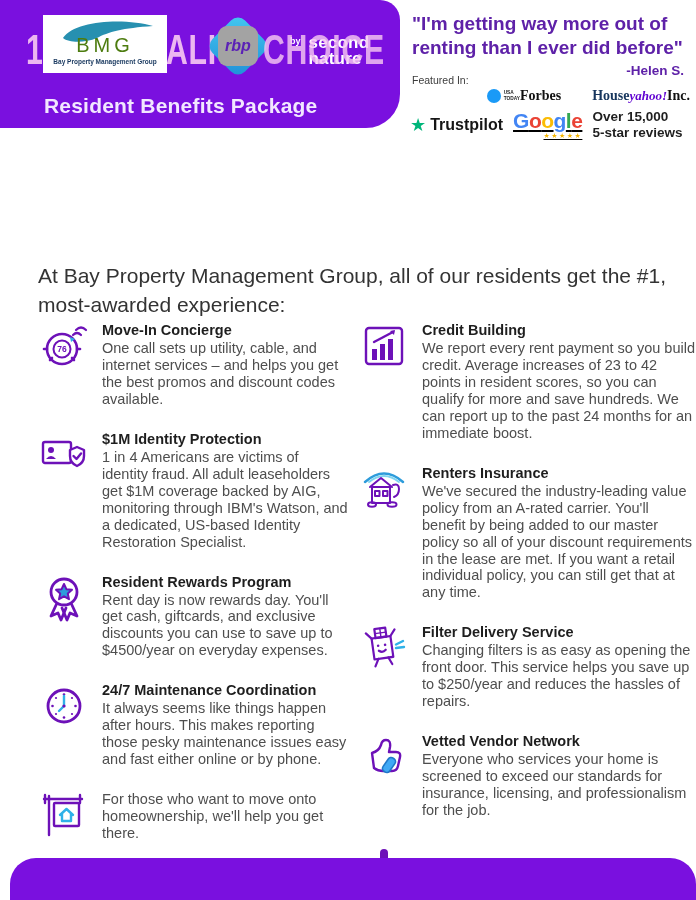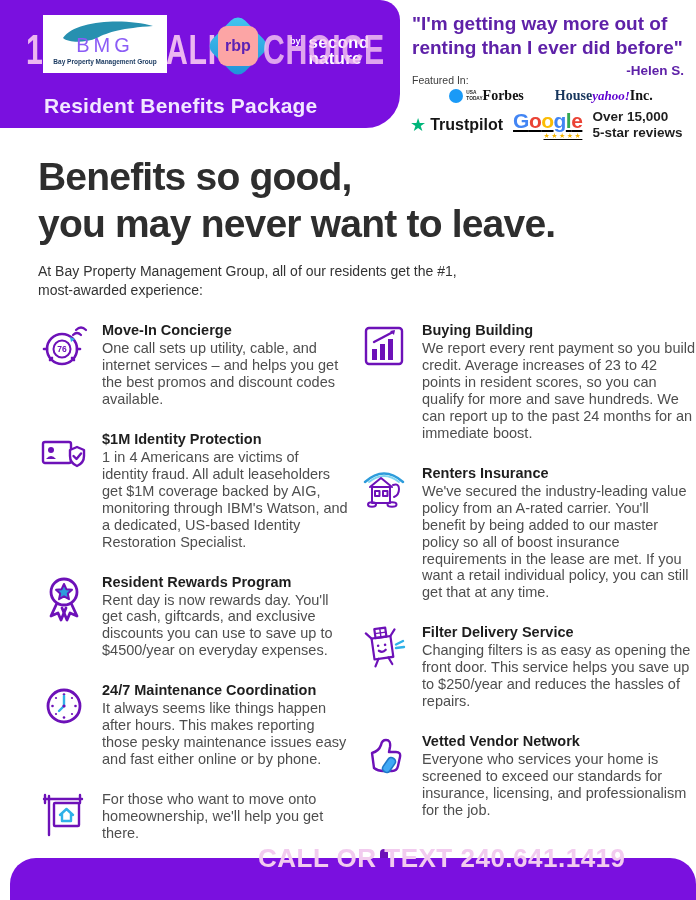--- a/index.html
+++ b/index.html
@@ -12,48 +12,48 @@
             background:#7a10df; border-radius:0 20px 34px 0; z-index:1; }
   .wm { position:absolute; font-weight:600; font-size:42px; color:#f6c6f2; opacity:.92;
         transform:scaleX(.72); transform-origin:left top; letter-spacing:1px; z-index:2; }
   .wm-1 { left:26px; top:26px; }
   .wm-2 { left:166px; top:26px; }
   .wm-3 { left:263px; top:26px; z-index:6; opacity:.82; }
 
   .bmg-box { position:absolute; left:43px; top:15px; width:124px; height:58px;
              background:#fff; z-index:3; display:flex; flex-direction:column;
              align-items:center; padding-top:3px; }
-  .bmg-abbr { font-size:20px; letter-spacing:4px; color:#8b5cf6; font-weight:400;
+  .bmg-abbr { font-size:20px; letter-spacing:4px; color:#4d7c0f; font-weight:400;
               margin-top:-14px; }
   .bmg-name { font-size:6.5px; font-weight:700; color:#17375e; margin-top:1px; white-space:nowrap; }
 
   .rbp-wrap { position:absolute; left:212px; top:20px; width:52px; height:52px; z-index:4; }
   .rbp-diamond { position:absolute; left:3px; top:3px; width:46px; height:46px;
                  border-radius:10px; transform:rotate(45deg);
                  background:linear-gradient(135deg,#45c9f0,#1f8fd8); }
   .rbp-inner { position:absolute; left:6px; top:6px; width:40px; height:40px;
-               background:#fca5a5; border-radius:9px; display:flex; align-items:center;
-               justify-content:center; font-weight:800; font-size:16px; color:#5b21b6; }
+               background:#a3a3a3; border-radius:9px; display:flex; align-items:center;
+               justify-content:center; font-weight:800; font-size:16px; color:#5b21b6;font-style:italic; }
 
   .sn-wrap { position:absolute; left:270px; top:35px; z-index:5; color:#fff; display:flex; gap:8px;margin-left:20px; }
   .sn-by { font-size:9px; font-weight:600; margin-top:1px; }
   .sn-lines { font-size:17px; font-weight:800; line-height:.92; letter-spacing:.2px; }
 
   .banner-title { position:absolute; left:44px; top:94px; z-index:5; font-size:21px;
                   font-weight:800; color:#f2e7ff; letter-spacing:.2px;text-align:center; }
 
   
   .quote { position:absolute; left:412px; top:12px; width:280px; z-index:2; }
   .quote-line { font-size:19px; font-weight:700; color:#5e21a8; line-height:1.28; }
   .quote-attr { text-align:right; padding-right:8px; font-size:13.5px; font-weight:700;
                 color:#5e21a8; margin-top:2px; }
   .featured-label { position:absolute; left:412px; top:74px; font-size:10.5px; color:#3c3c3c; }
 
   .press-row { position:absolute; left:412px; top:88px; width:278px; display:flex;
-               align-items:center; justify-content:center; }
+               align-items:center; justify-content:flex-end; }
   .usat { display:flex; align-items:center; gap:3px; }
   .usat-circle { width:14px; height:14px; border-radius:50%; background:#1a9af7; }
   .usat-txt { font-size:4.8px; font-weight:800; color:#1f1f1f; line-height:1.15; }
   .serif-logo { font-family:"Liberation Serif","DejaVu Serif",serif; font-weight:700; font-size:14px; color:#111; }
   .house-logo { color:#17365d;margin-left:31px; }
   .yahoo-logo { font-size:13px; font-weight:800; color:#5f01d1; font-style:italic;font-family:Liberation Serif, serif; }
 
   .reviews-row { position:absolute; left:410px; top:109px; width:282px; display:flex;
                  align-items:center; gap:10px; }
   .tp { display:flex; align-items:center; gap:4px; }
@@ -62,21 +62,21 @@
   .google { display:flex; flex-direction:column; align-items:flex-end; line-height:1;text-decoration:underline; }
   .google-word { font-size:21px; font-weight:600; letter-spacing:-.5px; }
   .g1,.g4 { color:#4285f4; } .g2,.g6 { color:#ea4335; } .g3 { color:#fbbc05; } .g5 { color:#34a853; }
   .google-stars { font-size:7px; color:#f4b400; letter-spacing:1.5px; margin-top:1px; }
   .review-sum { font-size:13.5px; font-weight:700; color:#1f1f1f; line-height:1.18; }
 
   
   .hero-title { position:absolute; left:38px; top:154px; }
   .hero-line { font-size:39px; font-weight:800; color:#2e2e2e; line-height:1.2; letter-spacing:-.8px; }
   .hero-sub { position:absolute; left:38px; top:262px; }
-  .hero-sub div { font-size:14px; color:#333; line-height:1.36; }
+  .hero-sub div { font-size:21px; color:#333; line-height:1.36; }
 
   
   .benefits { position:absolute; left:38px; top:322px; display:flex; gap:8px; }
   .col-left { width:312px; display:flex; flex-direction:column; gap:23px; }
   .col-right { width:338px; display:flex; flex-direction:column; gap:23px; }
   .benefit { display:flex; gap:12px; }
   .b-icon { width:52px; flex:0 0 52px; display:flex; justify-content:center; }
   .b-icon svg { display:block; }
   .b-title { font-size:14.5px; font-weight:700; color:#1e1e1e; margin-bottom:2px; }
   .b-desc { font-size:14.5px; color:#4e4e4e; line-height:1.17; }
@@ -159,24 +159,20 @@
         <span class="g1">G</span><span class="g2">o</span><span class="g3">o</span><span class="g4">g</span><span class="g5">l</span><span class="g6">e</span>
       </div>
       <div class="google-stars">★★★★★</div>
     </div>
     <div class="review-sum">
       <div>Over 15,000</div>
       <div>5-star reviews</div>
     </div>
   </div>
 
-  <div class="hero-title">
-    <div class="hero-line">Benefits so good,</div>
-    <div class="hero-line">you may never want to leave.</div>
-  </div>
   <div class="hero-sub">
     <div>At Bay Property Management Group, all of our residents get the #1,</div>
     <div>most-awarded experience:</div>
   </div>
 
   <div class="benefits">
 
     <div class="col-left">
 
       <div class="benefit">
@@ -295,42 +291,42 @@
           <svg width="48" height="48" viewBox="0 0 48 48" fill="none" stroke="#6d11b8" stroke-width="2.4" stroke-linecap="round" stroke-linejoin="round">
             <rect x="6" y="6" width="36" height="36" rx="3"></rect>
             <rect x="12" y="27" width="5" height="11" fill="#6d11b8" stroke="none"></rect>
             <rect x="20" y="22" width="5" height="16" fill="#6d11b8" stroke="none"></rect>
             <rect x="28" y="17" width="5" height="21" fill="#6d11b8" stroke="none"></rect>
             <line x1="14" y1="20" x2="33" y2="10"></line>
             <polygon points="34,13 35,8 30,9" fill="#6d11b8" stroke="none"></polygon>
           </svg>
         </div>
         <div class="b-text">
-          <div class="b-title">Buying Building</div>
+          <div class="b-title">Credit Building</div>
           <div class="b-desc">We report every rent payment so you build credit. Average increases of 23 to 42 points in resident scores, so you can qualify for more and save hundreds. We can report up to the past 24 months for an immediate boost.</div>
         </div>
       </div>
 
       <div class="benefit">
         <div class="b-icon">
           <svg width="48" height="48" viewBox="0 0 48 48" fill="none" stroke="#6d11b8" stroke-width="2" stroke-linecap="round" stroke-linejoin="round">
             <path d="M5,17 q19,-17 38,0" stroke="#2d9cdb" stroke-width="2.4"></path>
             <path d="M9,17 q15,-12 30,0" stroke="#7fd4f0" stroke-width="2"></path>
             <rect x="12" y="22" width="18" height="16" fill="#ffffff"></rect>
             <polyline points="10,22 21,13 32,22"></polyline>
             <rect x="15" y="26" width="4.5" height="5"></rect>
             <rect x="23" y="26" width="4.5" height="5"></rect>
             <path d="M33,20 q6,-2 6,4 q0,6 -5,8"></path>
             <ellipse cx="12" cy="39.5" rx="4" ry="2.2"></ellipse>
             <ellipse cx="32" cy="39.5" rx="4.5" ry="2.2"></ellipse>
           </svg>
         </div>
         <div class="b-text">
           <div class="b-title">Renters Insurance</div>
-          <div class="b-desc">We've secured the industry-leading value policy from an A-rated carrier. You'll benefit by being added to our master policy so all of boost insurance requirements in the lease are met. If you want a retail individual policy, you can still get that at any time.</div>
+          <div class="b-desc">We've secured the industry-leading value policy from an A-rated carrier. You'll benefit by being added to our master policy so all of your discount requirements in the lease are met. If you want a retail individual policy, you can still get that at any time.</div>
         </div>
       </div>
 
       <div class="benefit">
         <div class="b-icon">
           <svg width="48" height="48" viewBox="0 0 48 48" fill="none" stroke="#6d11b8" stroke-width="2.2" stroke-linecap="round" stroke-linejoin="round">
             <g transform="rotate(-8 24 24)">
               <rect x="13" y="13" width="19" height="21" fill="#ffffff"></rect>
               <path d="M13,13 l-5,-6 M32,13 l5,-6"></path>
               <rect x="17" y="4" width="11" height="9"></rect>
@@ -371,15 +367,14 @@
             <rect x="3" y="18" width="38" height="8" rx="4" fill="#6d11b8"></rect>
           </svg>
         </span>
         <span class="more-label">More</span>
       </div>
 
     </div>
   </div>
 
   <div class="footer-bar"></div>
-  <div class="footer-cta">CALL OR TEXT 240.641.1419</div>
 
 </div>
 
 </body></html>

